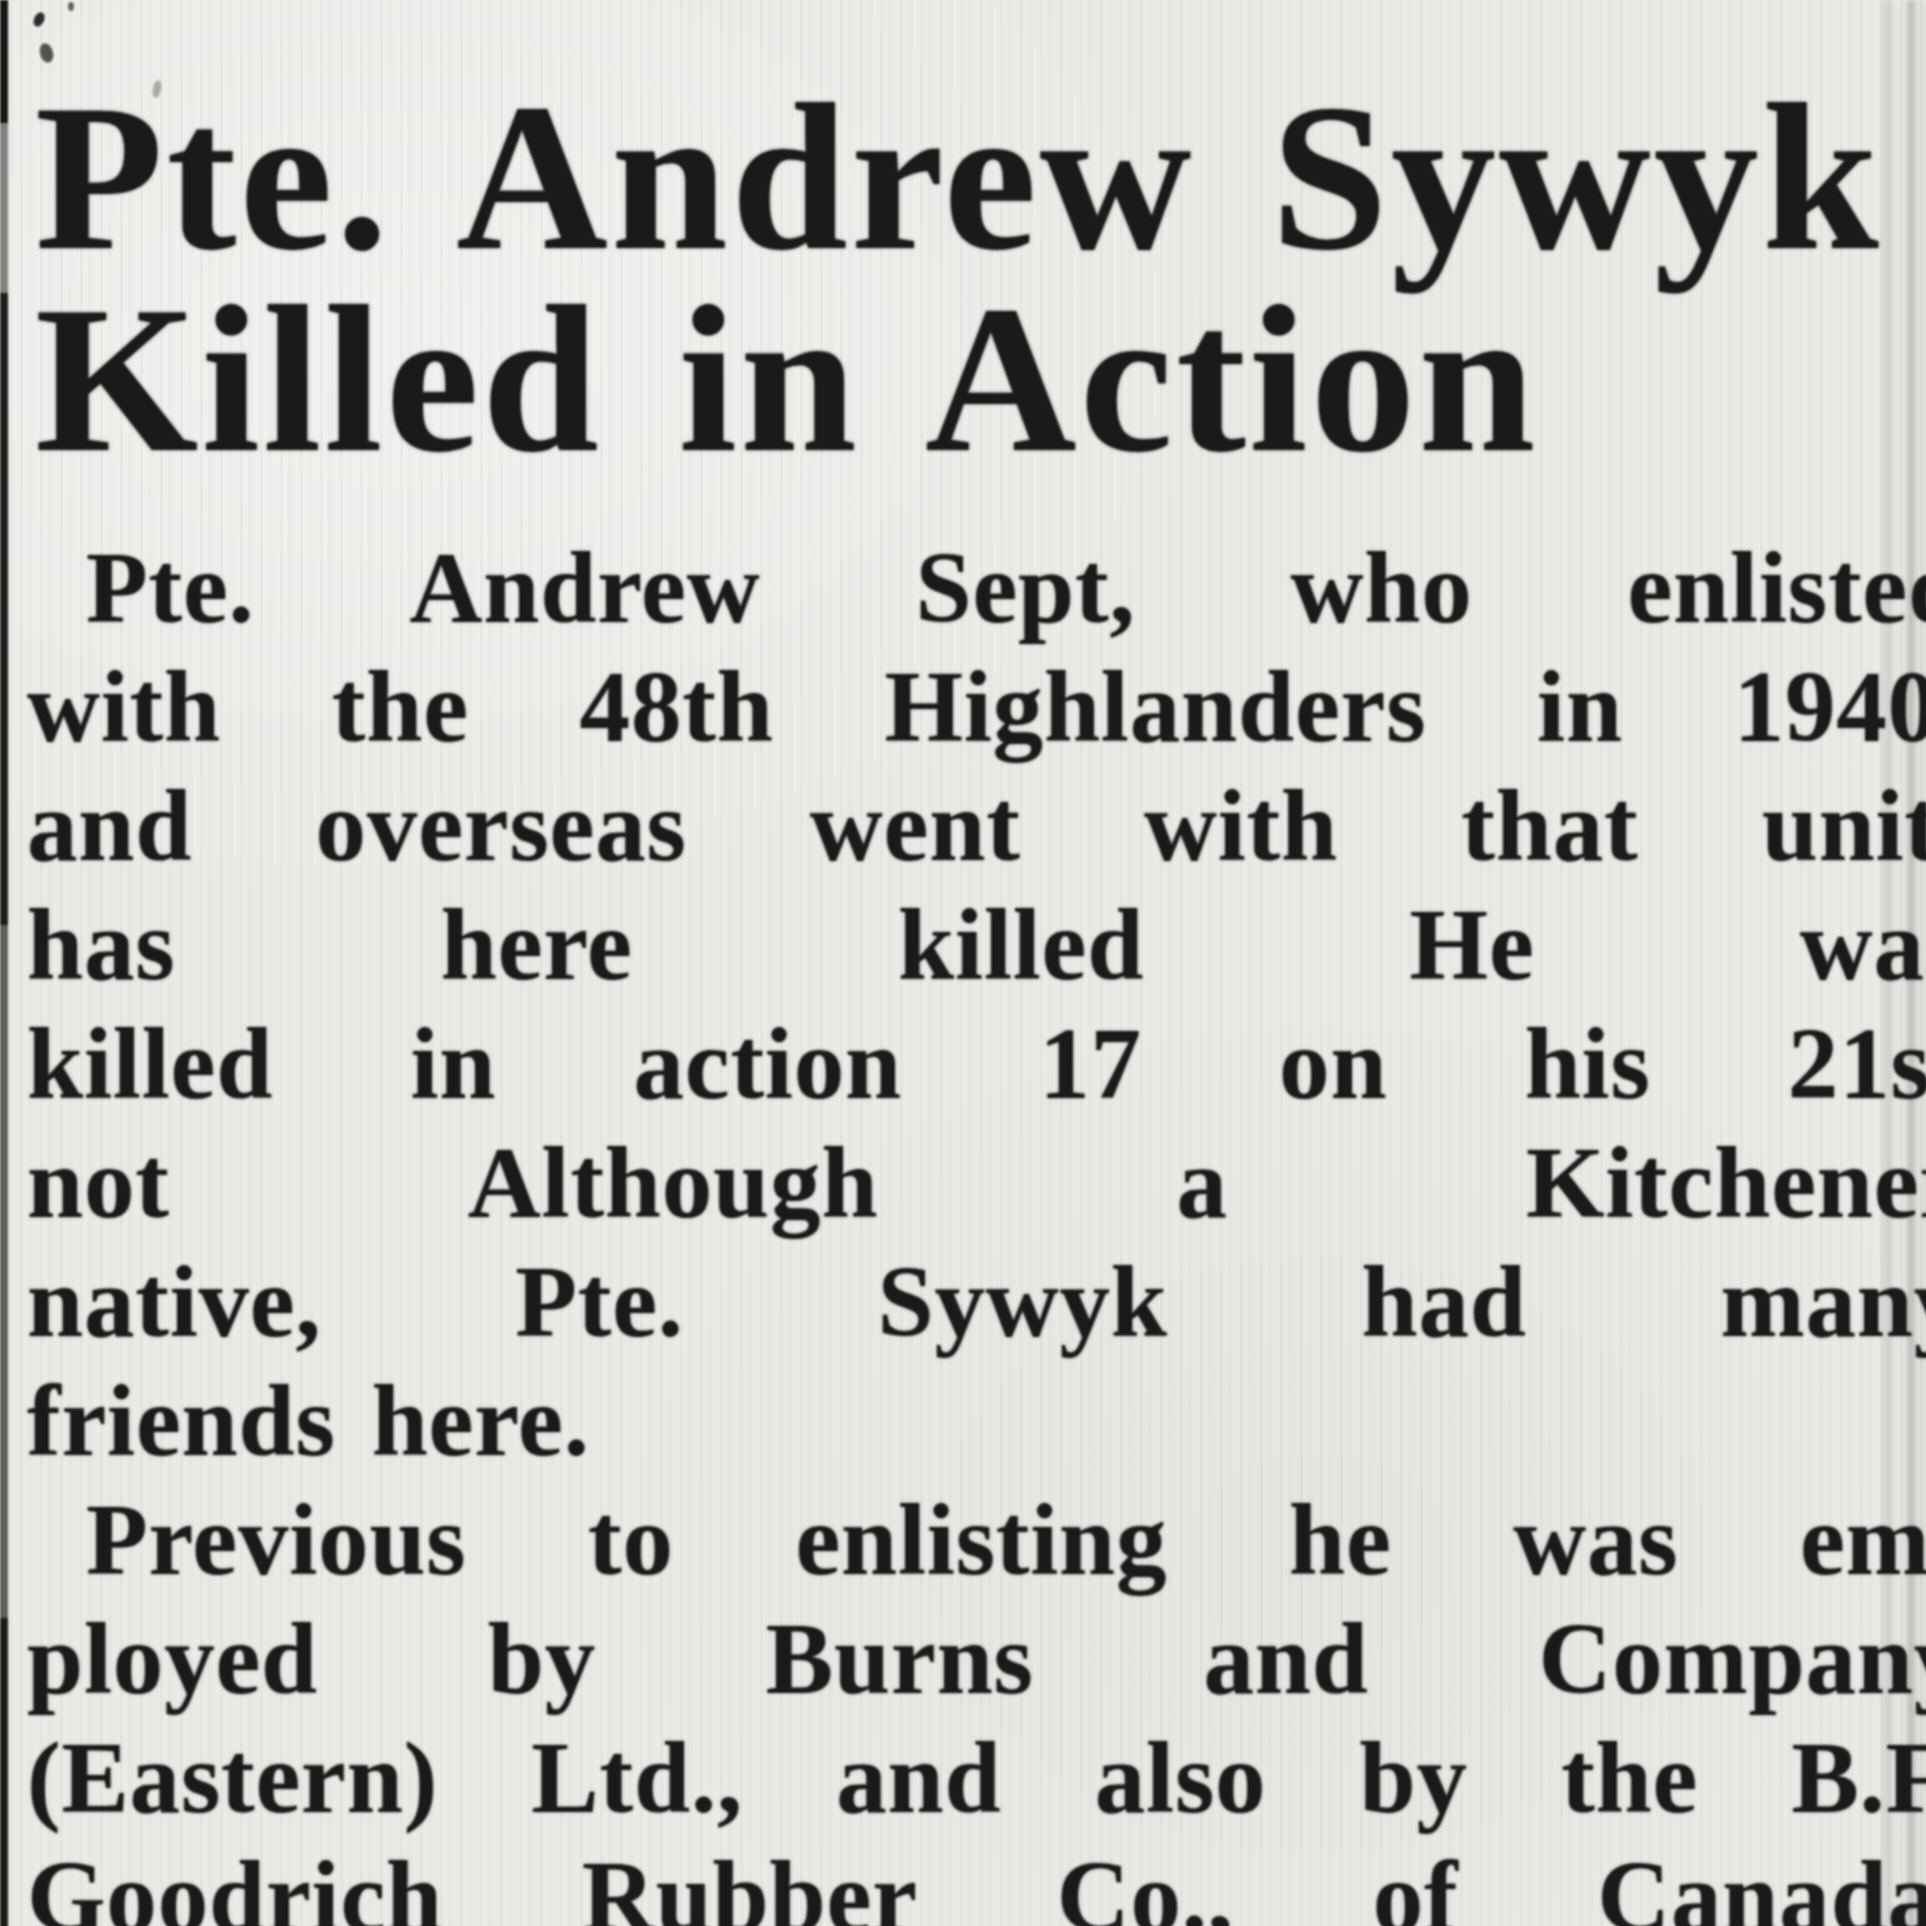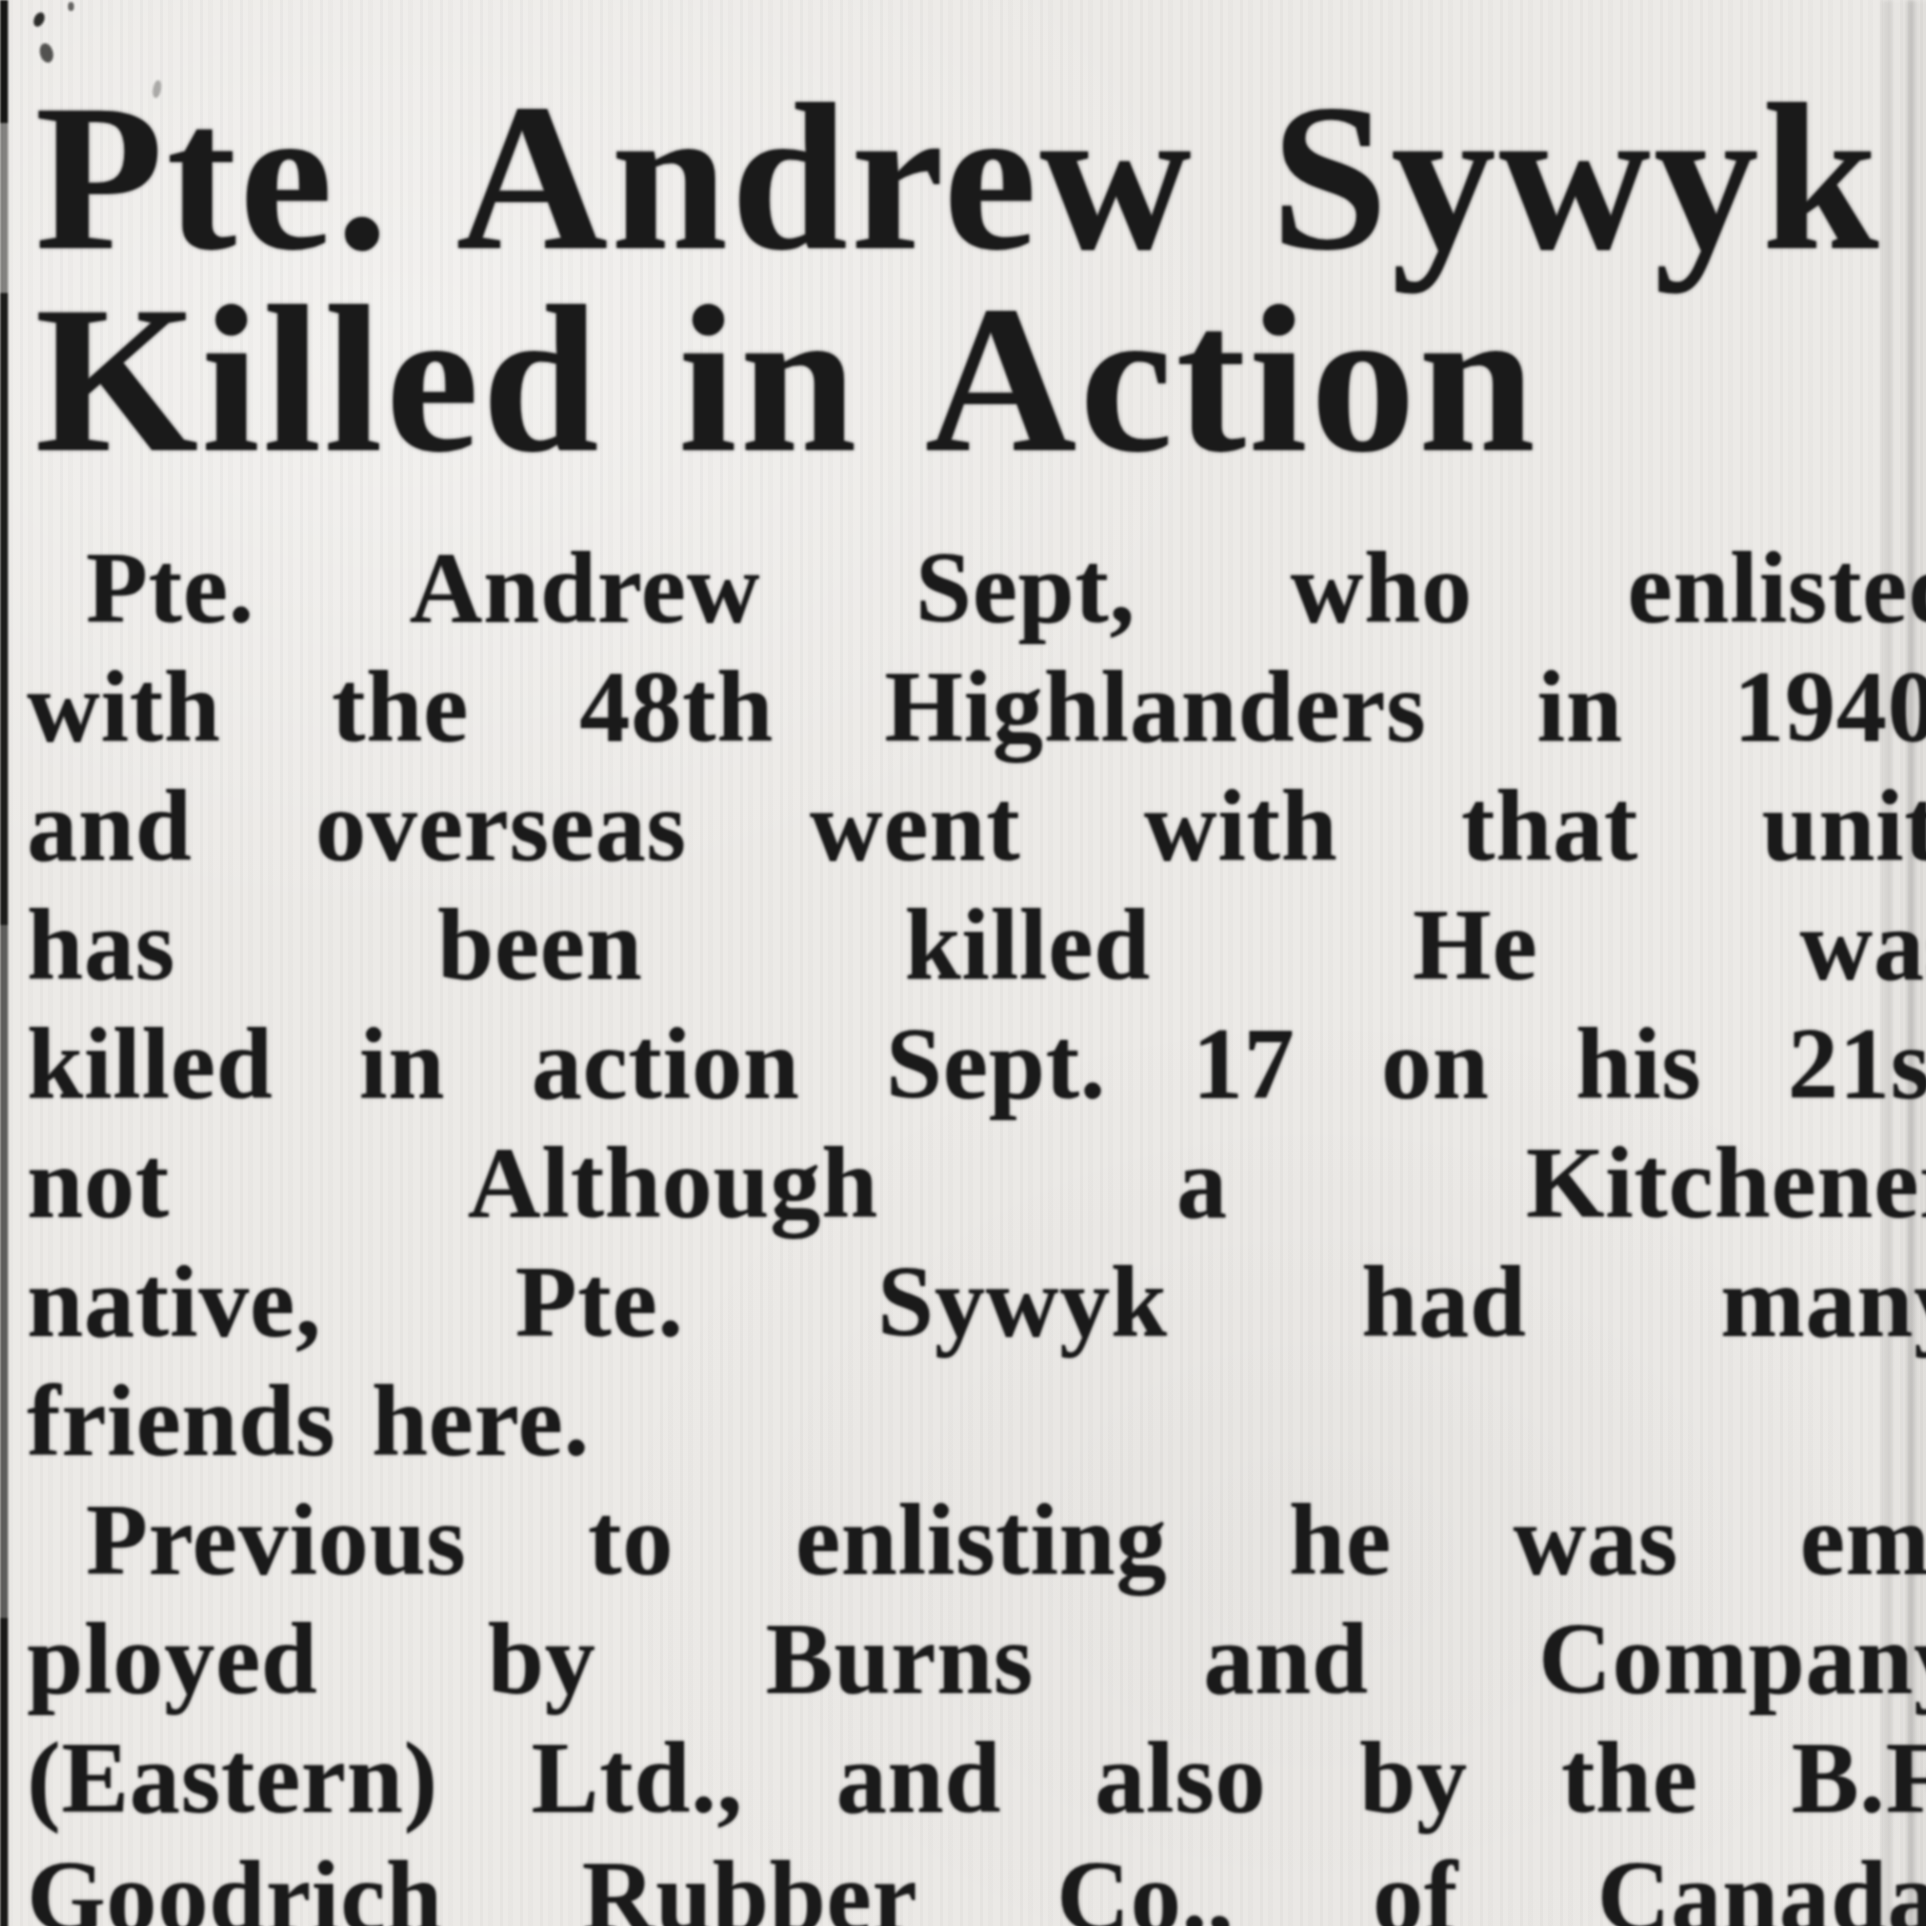--- a/index.html
+++ b/index.html
@@ -126,30 +126,29 @@
       <div class="line jline">
         <span>and</span>
         <span>overseas</span>
         <span>went</span>
         <span>with</span>
         <span>that</span>
         <span>unit,</span>
       </div>
       <div class="line jline">
         <span>has</span>
-        <span>been</span>
+        <span>here</span>
         <span>killed</span>
         <span>He</span>
         <span>was</span>
       </div>
       <div class="line jline">
         <span>killed</span>
         <span>in</span>
         <span>action</span>
-        <span>Sept.</span>
         <span>17</span>
         <span>on</span>
         <span>his</span>
         <span>21st</span>
       </div>
       <div class="line jline">
         <span>not</span>
         <span>Although</span>
         <span>a</span>
         <span>Kitchener</span>

